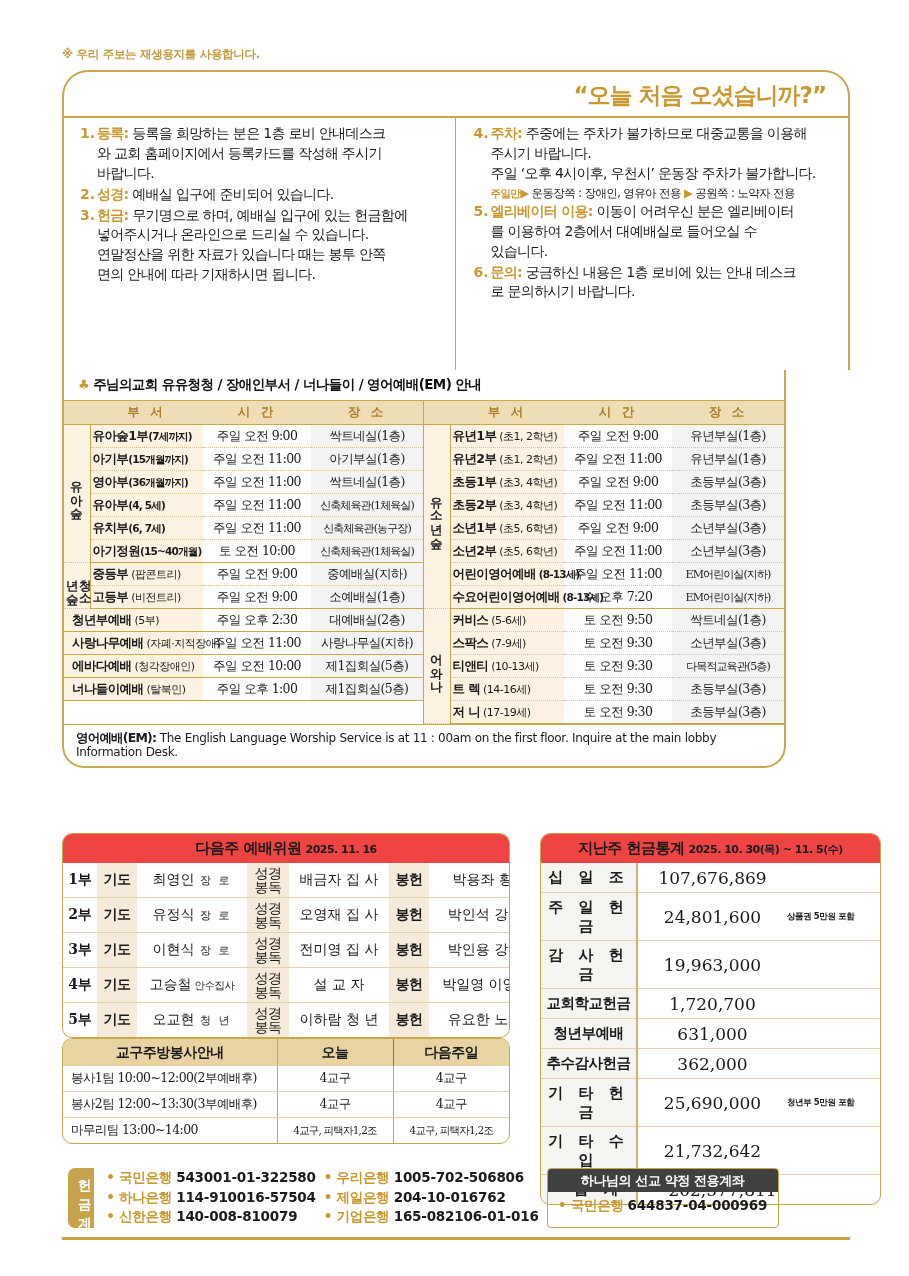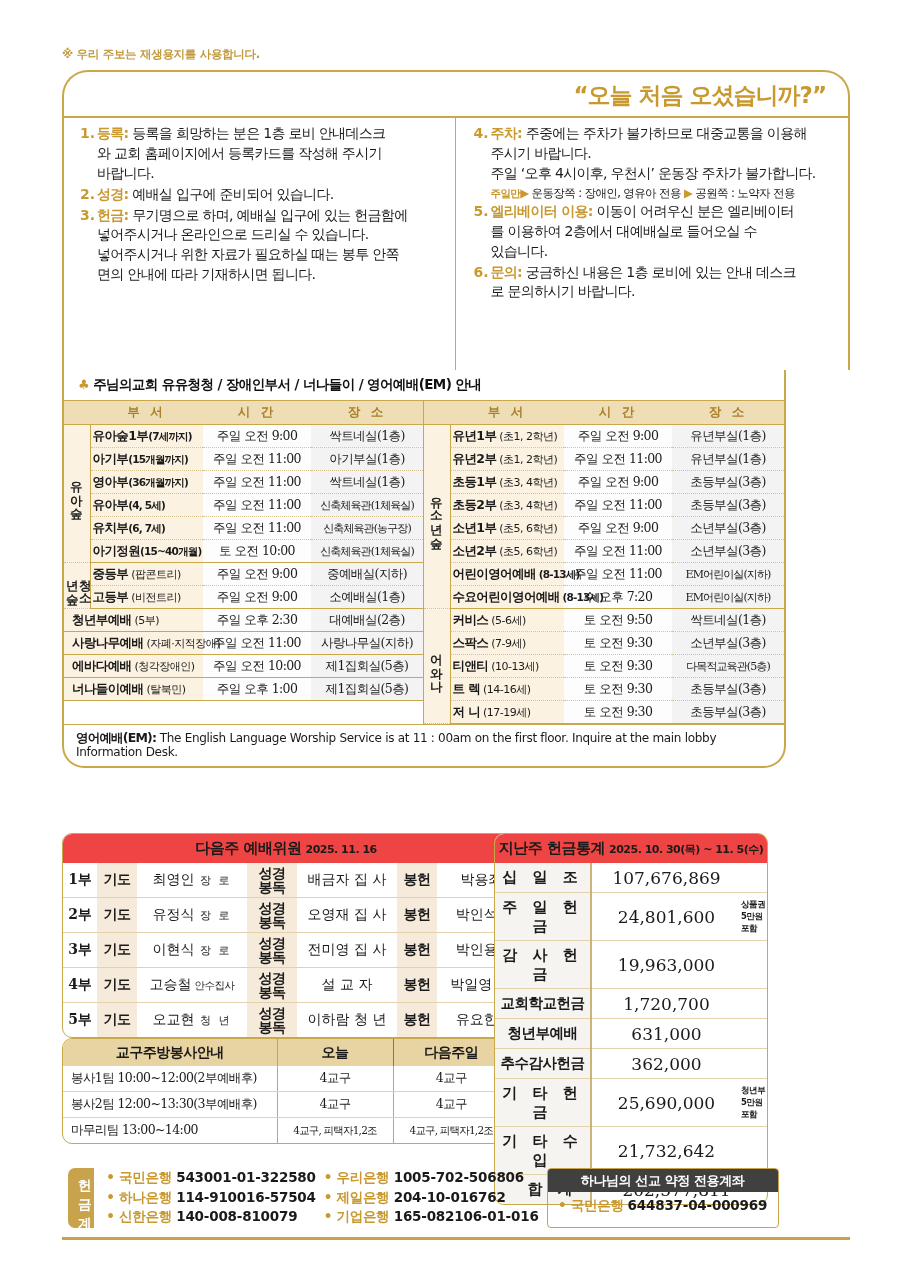--- a/index.html
+++ b/index.html
@@ -127,21 +127,21 @@
   .box-title .date { font-size: 11px; font-weight: 700; letter-spacing: -0.5px; margin-left: 4px; }
 
   #committee-box { left: 62px; top: 833px; width: 448px; }
   table.cm { width: 100%; border-collapse: collapse; table-layout: fixed; }
   table.cm td { border-bottom: 1px solid #e3d2ab; padding: 3px 1px; font-size: 14px;
     font-family: "DejaVu Serif","Liberation Serif",serif; text-align: center; }
   table.cm tr:last-child td { border-bottom: none; }
   td.part { width: 34px; font-weight: 700; font-size: 14px; font-family:"DejaVu Sans",sans-serif; }
   td.lbl { width: 40px; background: #f6eada; font-weight: 700; font-size: 12.5px;
     font-family:"DejaVu Sans",sans-serif; letter-spacing: -0.5px; }
-  td.lbl2 { width: 50px; background: #f6eada; font-weight: 700; font-size: 10px;
+  td.lbl2 { width: 42px; background: #f6eada; font-weight: 400; font-size: 10px;
     font-family:"DejaVu Sans",sans-serif; line-height: 1.0; letter-spacing: -0.5px; }
   td.nm { width: 110px; letter-spacing: 0px; }
   td.nm .role { font-size: 11px; letter-spacing: 2px; }
   td.nm .role.tight { letter-spacing: -0.5px; font-size: 10.5px; }
   td.nm2 { width: 100px; }
   td.nm3 { width: 126px; }
 
   
   #kitchen-box { left: 62px; top: 1038px; width: 448px; }
   table.kt { width: 100%; border-collapse: collapse; table-layout: fixed; }
@@ -156,21 +156,21 @@
     font-size: 12.5px; text-align: center; padding: 4px 2px;
     border-bottom: 1px solid #e3d2ab; font-family:"DejaVu Serif","Liberation Serif",serif;
     letter-spacing: -0.6px;
   }
   table.kt td.team { text-align: left; padding-left: 8px; font-size: 12.5px; }
   table.kt td.c2, table.kt td.c3 { border-left: 1px solid #c9a84c; }
   table.kt td.small { font-size: 10.5px; letter-spacing: -0.8px; }
   table.kt tr:last-child td { border-bottom: none; }
 
   
-  #offering-box { left: 494px; top: 833px; width: 274px; }
+  #offering-box { left: 540px; top: 833px; width: 341px; }
   table.of { width: 100%; border-collapse: collapse; table-layout: fixed; }
   table.of td { border-bottom: 1px solid #e3d2ab; padding: 4.5px 0; }
   table.of tr:last-child td { border-bottom: none; padding-left: 20px; }
   td.ol {
     width: 96px; background: #f6f4f0; text-align: center; font-weight: 700; font-size: 15px;
     letter-spacing: 5px; padding-left: 5px;
     border-right: 2px solid #cbb478;
   }
   td.ol.tight { letter-spacing: -0.5px; font-size: 14.5px; padding-left: 0; }
   td.ov {
@@ -218,21 +218,21 @@
           <div class="witem">
             <span class="wnum">1.</span>
             <div class="wtext"><span class="wkey">등록:</span> 등록을 희망하는 분은 1층 로비 안내데스크<span class="wsub">와 교회 홈페이지에서 등록카드를 작성해 주시기</span><span class="wsub">바랍니다.</span></div>
           </div>
           <div class="witem">
             <span class="wnum">2.</span>
             <div class="wtext"><span class="wkey">성경:</span> 예배실 입구에 준비되어 있습니다.</div>
           </div>
           <div class="witem">
             <span class="wnum">3.</span>
-            <div class="wtext"><span class="wkey">헌금:</span> 무기명으로 하며, 예배실 입구에 있는 헌금함에<span class="wsub">넣어주시거나 온라인으로 드리실 수 있습니다.</span><span class="wsub">넣어주시거나 위한 자료가 필요하실 때는 봉투 안쪽</span><span class="wsub">면의 안내에 따라 기재하시면 됩니다.</span></div>
+            <div class="wtext"><span class="wkey">헌금:</span> 무기명으로 하며, 예배실 입구에 있는 헌금함에<span class="wsub">넣어주시거나 온라인으로 드리실 수 있습니다.</span><span class="wsub">연말정산을 위한 자료가 있습니다 때는 봉투 안쪽</span><span class="wsub">면의 안내에 따라 기재하시면 됩니다.</span></div>
           </div>
         </div>
       <div class="wcol right" id="wcol-right">
           <div class="witem">
             <span class="wnum">4.</span>
             <div class="wtext"><span class="wkey">주차:</span> 주중에는 주차가 불가하므로 대중교통을 이용해<span class="wsub">주시기 바랍니다.</span><span class="wsub">주일 ‘오후 4시이후, 우천시’ 운동장 주차가 불가합니다.</span><span class="parknote"><span class="tag">주일만</span><span class="arw">▶</span><span> 운동장쪽 : 장애인, 영유아 전용 </span><span class="arw">▶</span><span> 공원쪽 : 노약자 전용</span></span></div>
           </div>
           <div class="witem">
             <span class="wnum">5.</span>
             <div class="wtext"><span class="wkey">엘리베이터 이용:</span> 이동이 어려우신 분은 엘리베이터<span class="wsub">를 이용하여 2층에서 대예배실로 들어오실 수</span><span class="wsub">있습니다.</span></div>

